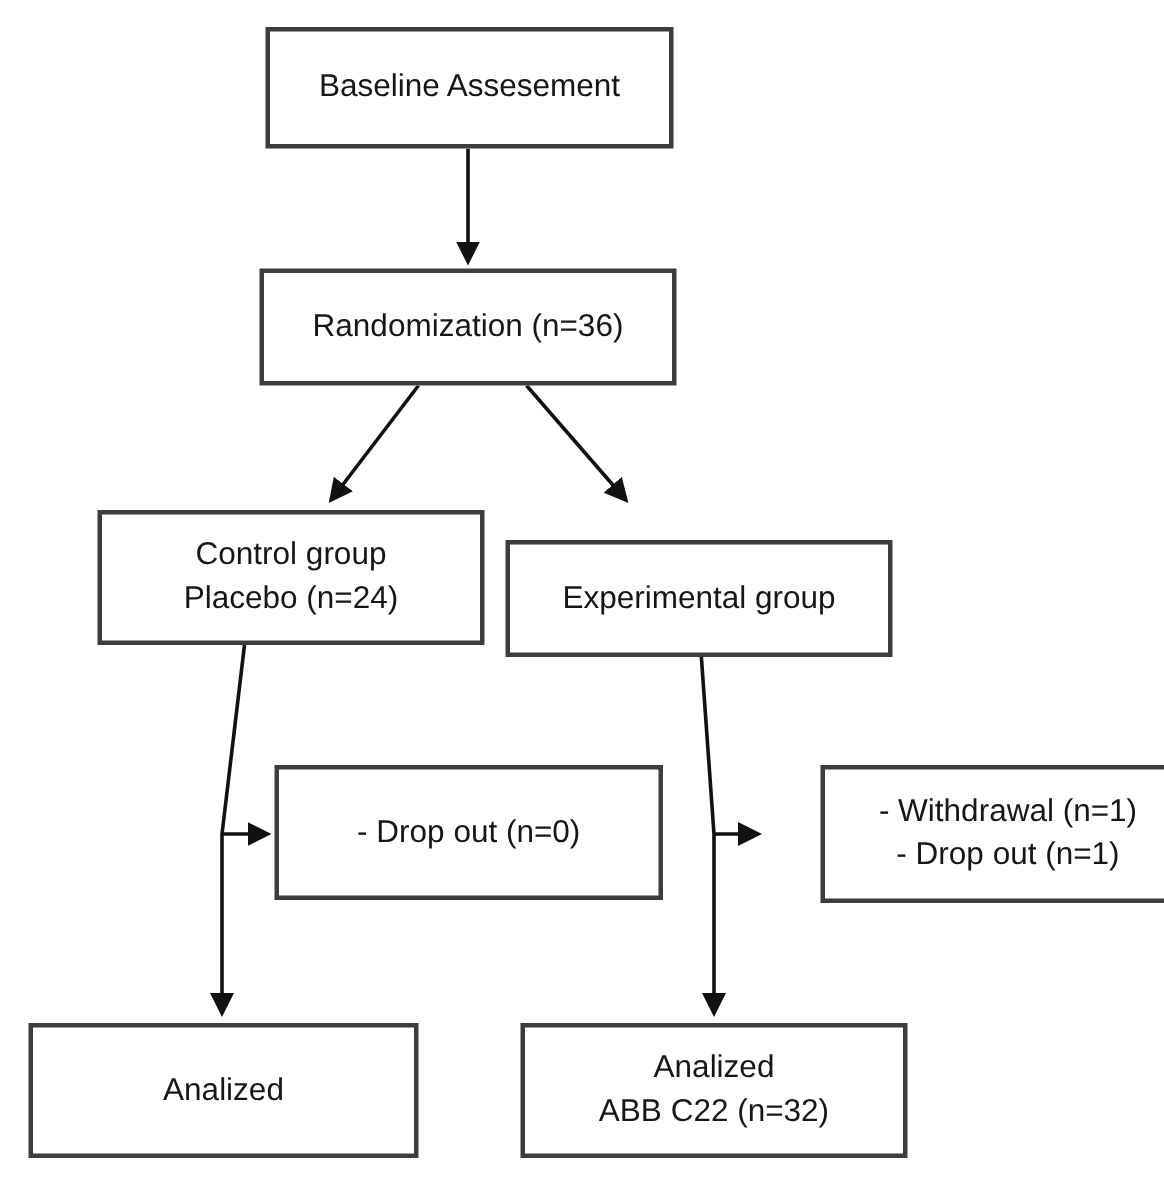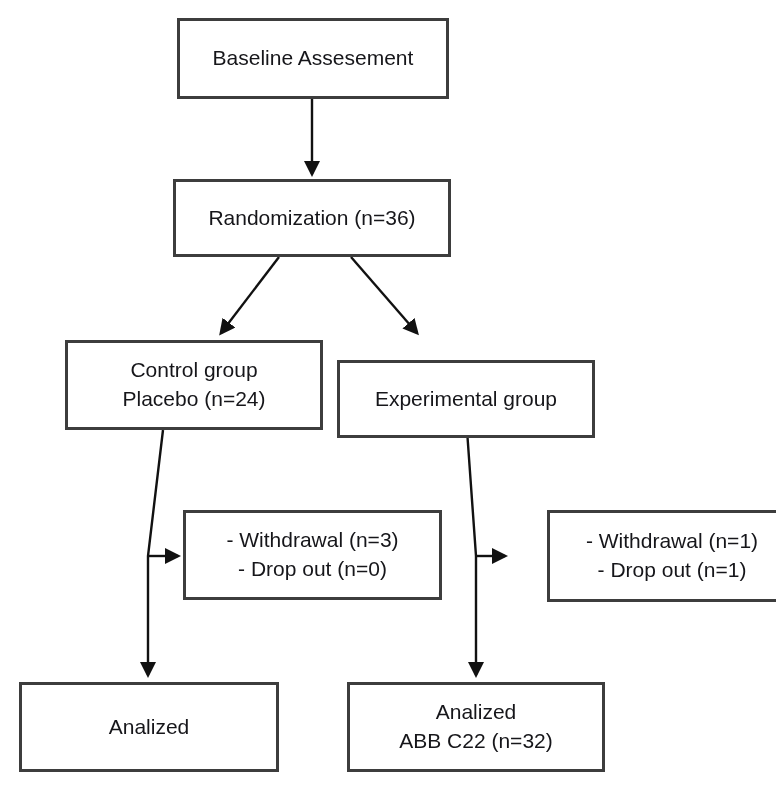--- a/index.html
+++ b/index.html
@@ -87,21 +87,20 @@
   <div class="node control">
     <span>Control group</span>
     <span>Placebo (n=24)</span>
   </div>
 
   <div class="node experimental">
     <span>Experimental group</span>
   </div>
 
   <div class="node excl-left">
-    <span>- Withdrawal (n=3)</span>
     <span>- Drop out (n=0)</span>
   </div>
 
   <div class="node excl-right">
     <span>- Withdrawal (n=1)</span>
     <span>- Drop out (n=1)</span>
   </div>
 
   <div class="node final-left">
     <span>Analized</span>

